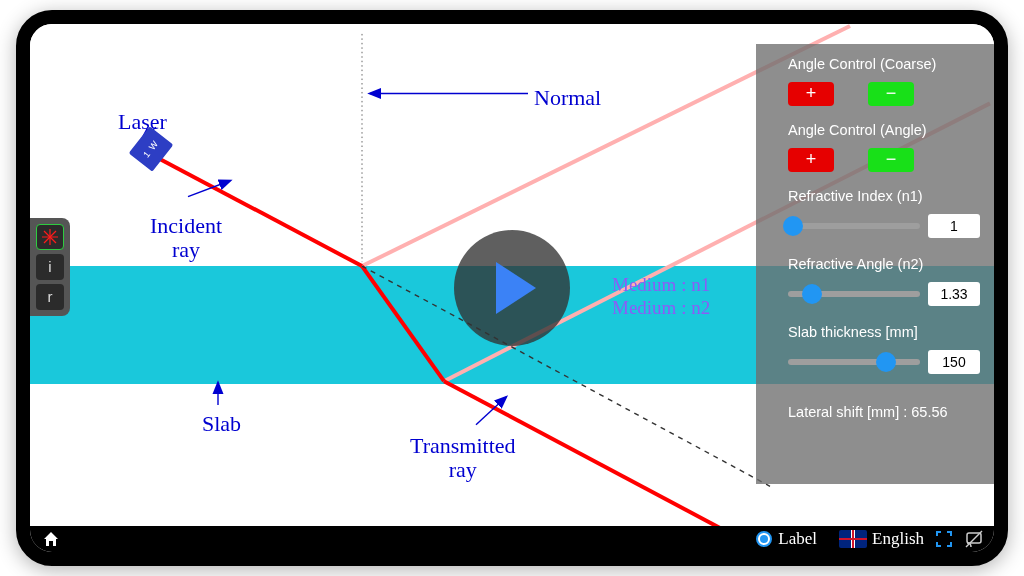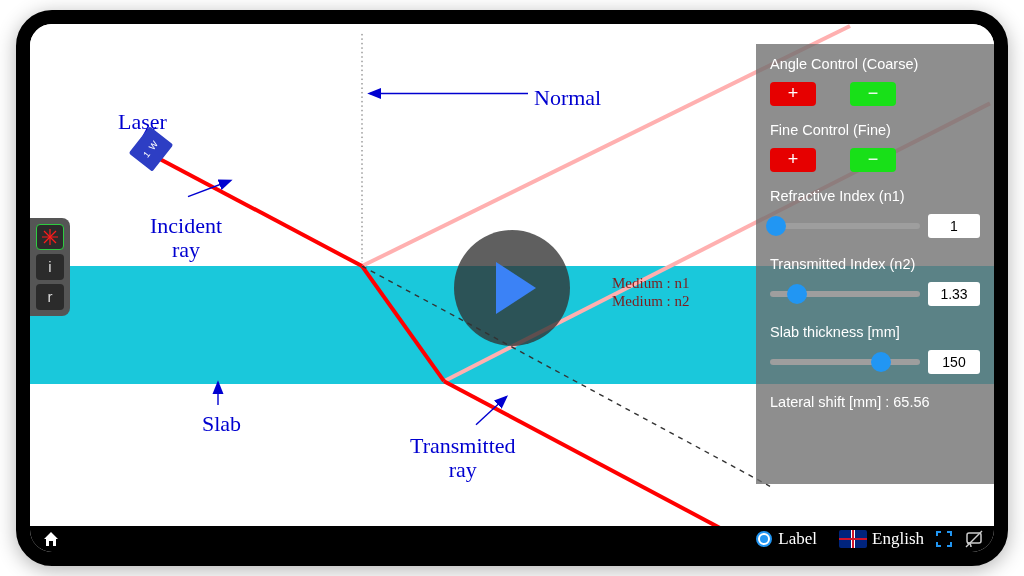--- a/index.html
+++ b/index.html
@@ -39,22 +39,22 @@
   .dlabel {
     position: absolute;
     color: #0000d0;
     font-size: 22px;
     text-align: center;
     line-height: 1.1;
   }
 
   .medium-label {
     position: absolute;
-    color: #7f1d1d;
-    font-size: 15px;
+    color: #8b5cf6;
+    font-size: 19px;
     line-height: 1.2;
   }
 
   
   .left-toolbar {
     position: absolute;
     left: 0; top: 194px;
     background: #555;
     border-top-right-radius: 8px;
     border-bottom-right-radius: 8px;
@@ -81,21 +81,21 @@
     align-items: center;
     justify-content: center;
   }
 
   
   .ctrl-panel {
     position: absolute;
     right: 0; top: 20px;
     width: 238px; height: 440px;
     background: rgba(110,110,110,0.78);
-    padding: 10px 14px 10px 14px;
+    padding: 10px 14px 10px 32px;
     color: #fff;
     font-family: Arial, sans-serif;
     font-size: 14.5px;
     display: flex;
     flex-direction: column;
     gap: 6px;
     z-index: 50;
   }
   .ctrl-title { margin-top: 2px; margin-bottom: 4px; }
   .btn-row { display: flex; gap: 34px; margin-bottom: 8px; }
@@ -130,21 +130,21 @@
   }
   .slider-val {
     width: 52px; height: 24px;
     background: #fff;
     color: #000;
     font-size: 14px;
     text-align: center;
     line-height: 24px;
     border-radius: 3px;
   }
-  .lateral-shift { margin-top: 4px; font-size: 14.5px; }
+  .lateral-shift { margin-top: 14px; font-size: 14.5px; }
 
   
   .bottom-bar {
     position: absolute;
     left: 0; right: 0; bottom: 0;
     height: 26px;
     background: #000;
     color: #fff;
     font-family: Georgia, serif;
     font-size: 17px;
@@ -297,35 +297,35 @@
       <div class="lt-btn">r</div>
     </div>
 
     <div class="ctrl-panel">
       <div class="ctrl-title">Angle Control (Coarse)</div>
       <div class="btn-row">
         <div class="pm-btn pm-plus">+</div>
         <div class="pm-btn pm-minus">−</div>
       </div>
 
-      <div class="ctrl-title">Fine Control (Fine)</div>
+      <div class="ctrl-title">Angle Control (Angle)</div>
       <div class="btn-row">
         <div class="pm-btn pm-plus">+</div>
         <div class="pm-btn pm-minus">−</div>
       </div>
 
       <div class="ctrl-title">Refractive Index (n1)</div>
       <div class="slider-row">
         <div class="slider">
           <div class="slider-thumb" style="left:4%;"></div>
         </div>
         <div class="slider-val">1</div>
       </div>
 
-      <div class="ctrl-title">Transmitted Index (n2)</div>
+      <div class="ctrl-title">Refractive Angle (n2)</div>
       <div class="slider-row">
         <div class="slider">
           <div class="slider-thumb" style="left:18%;"></div>
         </div>
         <div class="slider-val">1.33</div>
       </div>
 
       <div class="ctrl-title">Slab thickness [mm]</div>
       <div class="slider-row">
         <div class="slider">

